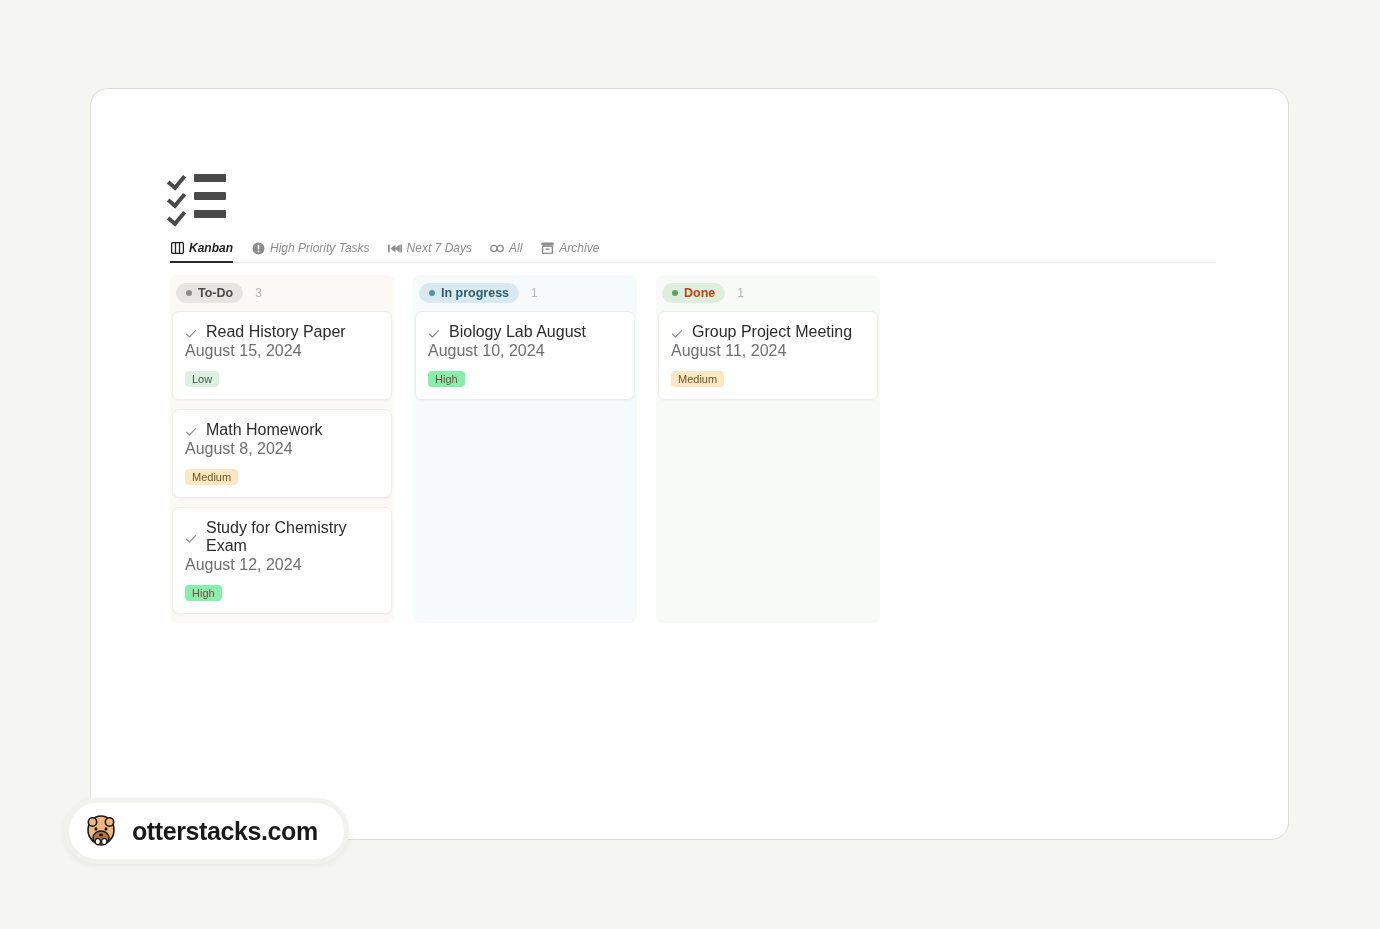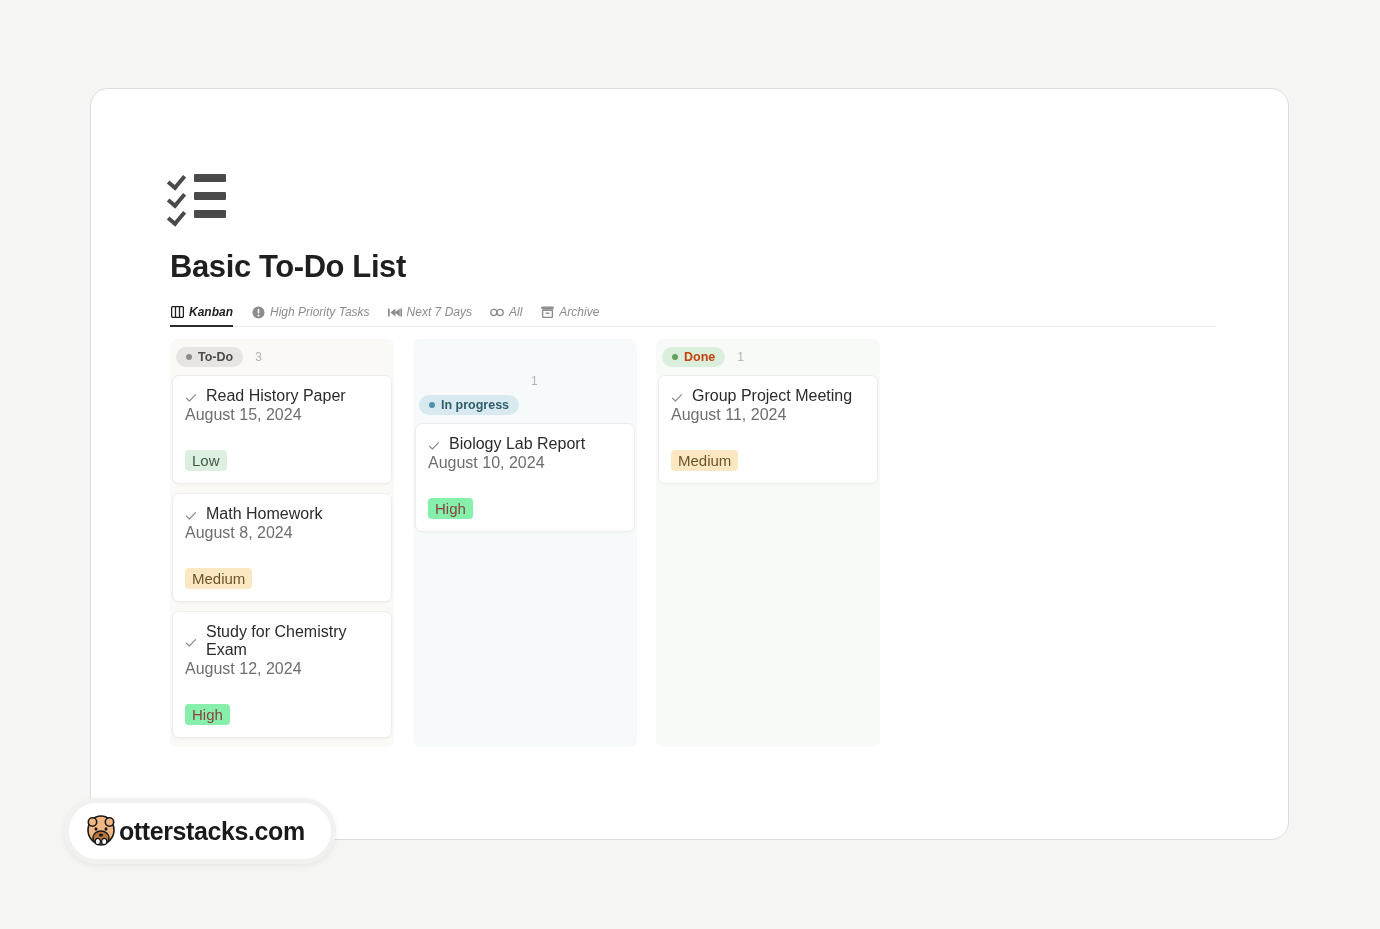--- a/index.html
+++ b/index.html
@@ -182,36 +182,37 @@
     font-size: 16px;
     color: #2b2b2b;
   }
   .card-date {
     margin-top: 1px;
     font-size: 16px;
     color: #6e6e6e;
   }
   .tag {
     display: inline-block;
-    margin-top: 26px;
+    margin-top: 11px;
     padding: 2px 7px;
     border-radius: 4px;
-    font-size: 15px;
+    font-size: 11px;
   }
   .tag-low    { background: #dcefe0; color: #3f5a45; }
   .tag-medium { background: #fbe8c3; color: #6b5426; }
   .tag-high   { background: #86efac; color: #8a4341; }
 
   
   .watermark {
     position: absolute;
     left: 64px;
     top: 798px;
     display: flex;
     align-items: center;
+    gap: 13px;
     background: #ffffff;
     border: 5px solid #f1f1ef;
     border-radius: 40px;
     padding: 10px 26px 10px 14px;
     box-shadow: 0 2px 6px rgba(0,0,0,0.06);
   }
   .watermark-text {
     font-size: 25px;
     font-weight: bold;
     color: #1a1a1a;
@@ -232,21 +233,20 @@
       <div class="logo-row">
           <span class="logo-check"></span>
           <span class="logo-bar"></span>
         </div>
       <div class="logo-row">
           <span class="logo-check"></span>
           <span class="logo-bar"></span>
         </div>
     </div>
 
-    <div class="page-title">Basic To-Do List</div>
 
     <div class="tabs" id="tab-bar">
         <div class="tab active">
           <span class="tab-icon">
             <svg width="13" height="12" viewBox="0 0 13 12">
               <rect x="0.6" y="0.6" width="11.8" height="10.8" rx="1.4" fill="none" stroke="currentColor" stroke-width="1.3"></rect>
               <line x1="4.5" y1="1" x2="4.5" y2="11" stroke="currentColor" stroke-width="1.3"></line>
               <line x1="8.5" y1="1" x2="8.5" y2="11" stroke="currentColor" stroke-width="1.3"></line>
             </svg>
           </span>
@@ -317,31 +317,31 @@
             </div><div class="card-date">August 8, 2024</div><span class="tag tag-medium">Medium</span></div>
           <div class="card"><div class="card-title-row">
               <span class="card-check"><svg width="12" height="12" viewBox="0 0 12 12">
                   <polyline points="1.5,6.2 4.4,9 10.5,2.6" fill="none" stroke="#8e8e8c" stroke-width="1.2" stroke-linecap="round" stroke-linejoin="round"></polyline>
                 </svg></span>
               <span class="card-title">Study for Chemistry Exam</span>
             </div><div class="card-date">August 12, 2024</div><span class="tag tag-high">High</span></div>
         </div>
         <div class="column col-progress">
           <div class="col-head">
-            <span class="col-pill" style="background: rgb(216, 234, 240); color: rgb(47, 93, 107); margin-top: 48px;">
+            <span class="col-pill" style="background: rgb(216, 234, 240); color: rgb(47, 93, 107);">
               <span class="col-dot" style="background: rgb(78, 147, 168);"></span>
               <span>In progress</span>
             </span>
             <span class="col-count">1</span>
           </div>
           <div class="card"><div class="card-title-row">
               <span class="card-check"><svg width="12" height="12" viewBox="0 0 12 12">
                   <polyline points="1.5,6.2 4.4,9 10.5,2.6" fill="none" stroke="#8e8e8c" stroke-width="1.2" stroke-linecap="round" stroke-linejoin="round"></polyline>
                 </svg></span>
-              <span class="card-title">Biology Lab Report</span>
+              <span class="card-title">Biology Lab August</span>
             </div><div class="card-date">August 10, 2024</div><span class="tag tag-high">High</span></div>
         </div>
         <div class="column col-done">
           <div class="col-head">
             <span class="col-pill" style="background: rgb(220, 239, 220); color: #c2410c;">
               <span class="col-dot" style="background: rgb(98, 160, 98);"></span>
               <span>Done</span>
             </span>
             <span class="col-count">1</span>
           </div>

